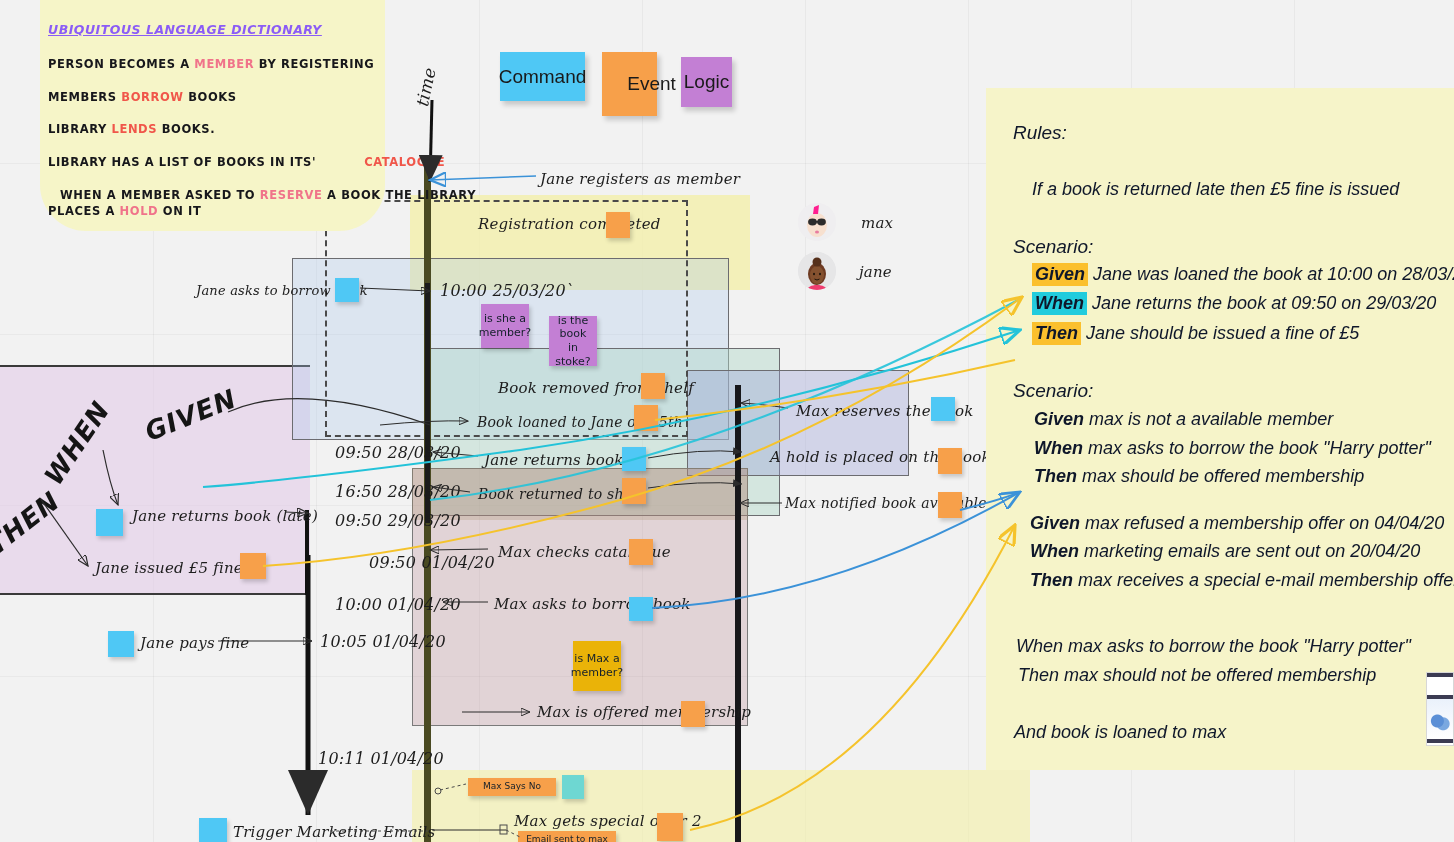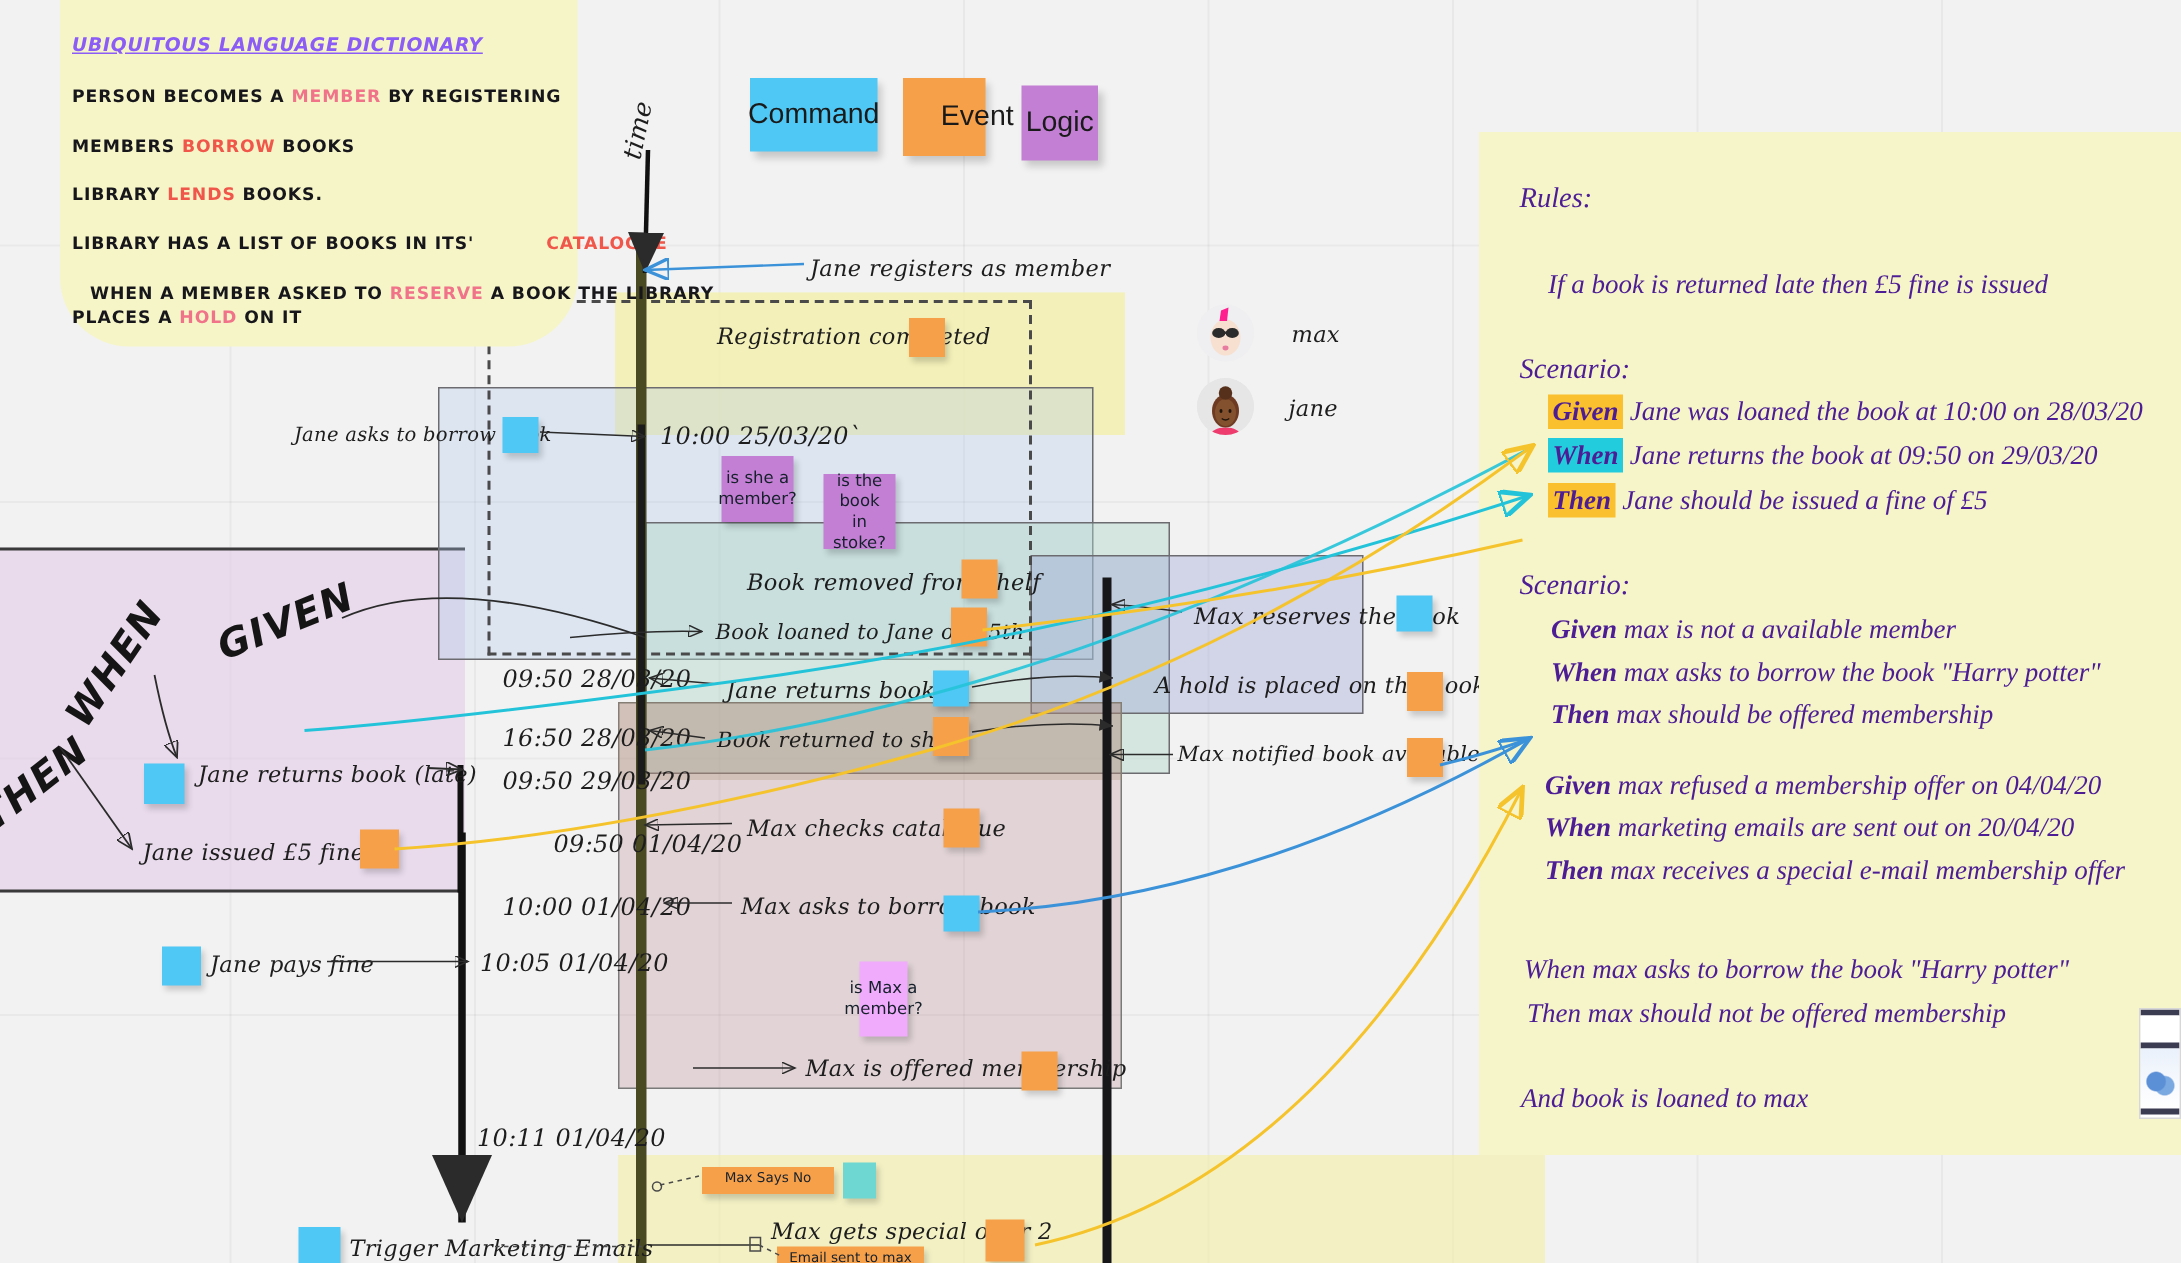--- a/index.html
+++ b/index.html
@@ -82,22 +82,22 @@
     font-family:"DejaVu Sans",sans-serif;font-weight:bold;font-size:12.5px;
     letter-spacing:0.5px;color:#8b5cf6;text-transform:uppercase;
     text-decoration:underline;font-style:italic;
   }
 
   
   #rules-panel{
     position:absolute;left:986px;top:88px;width:468px;height:682px;
     background:#f6f4c9;
   }
-  .rule-line{position:absolute;font-family:Liberation Serif, serif;font-style:italic;
-    color:#4c1d95;white-space:nowrap;}
+  .rule-line{position:absolute;font-family:Liberation Sans, sans-serif;font-style:italic;
+    color:#0f172a;white-space:nowrap;}
   .kw{display:inline-block;padding:1px 3px;font-weight:bold;font-style:italic;}
   .kw-amber{background:#fbc02d;}
   .kw-cyan{background:#22ccdd;}
 
   
   .avatar{position:absolute;width:38px;height:38px;border-radius:50%;overflow:hidden;
     background:#e9e9ea;}
 
   
   .gwt{
@@ -165,21 +165,21 @@
   <div class="marker" style="left:48px;top:188px;margin-left:12px;">
     <span>When a member asked to </span><span class="pink">reserve</span><span> a book the library</span>
   </div>
   <div class="marker" style="left:48px;top:204px;">
     <span>places a </span><span class="pink">hold</span><span> on it</span>
   </div>
 
   <div class="legend-note" style="left:500px;top:52px;width:85px;height:49px;background:#4fc8f5;">
       <span>Command</span>
     </div>
-  <div class="legend-note" style="left:602px;top:52px;width:55px;height:52px;background:#f7a04a;padding-left:44px;">
+  <div class="legend-note" style="left:602px;top:52px;width:55px;height:64px;background:#f7a04a;padding-left:44px;">
       <span>Event</span>
     </div>
   <div class="legend-note" style="left:681px;top:57px;width:51px;height:50px;background:#c37fd4;">
       <span>Logic</span>
     </div>
 
   <div class="hw sz17" style="left:412px;top:104px;transform:rotate(-78deg);transform-origin:left top;">time</div>
 
   <div class="avatar" style="left:798px;top:203px;background:#efeef0;">
     <svg viewBox="0 0 38 38" width="38" height="38">
@@ -244,21 +244,21 @@
 
   <div class="sticky" style="left:335px;top:278px;width:24px;height:24px;background:#4fc8f5;"></div>
   <div class="sticky" style="left:606px;top:212px;width:24px;height:26px;background:#f7a04a;"></div>
 
   <div class="sticky text" style="left:481px;top:304px;width:48px;height:44px;background:#c37fd4;">
     <span>is she a member?</span>
   </div>
   <div class="sticky text" style="left:549px;top:316px;width:48px;height:50px;background:#c37fd4;">
     <span>is the book in stoke?</span>
   </div>
-  <div class="sticky text" style="left:573px;top:641px;width:32px;height:50px;background:#f0abfc;">
+  <div class="sticky text" style="left:573px;top:641px;width:48px;height:50px;background:#eab308;">
     <span>is Max a member?</span>
   </div>
 
   <div class="sticky" style="left:641px;top:373px;width:24px;height:26px;background:#f7a04a;"></div>
   <div class="sticky" style="left:634px;top:405px;width:24px;height:26px;background:#f7a04a;"></div>
   <div class="sticky" style="left:622px;top:447px;width:24px;height:24px;background:#4fc8f5;"></div>
   <div class="sticky" style="left:622px;top:478px;width:24px;height:26px;background:#f7a04a;"></div>
   <div class="sticky" style="left:629px;top:539px;width:24px;height:26px;background:#f7a04a;"></div>
   <div class="sticky" style="left:629px;top:597px;width:24px;height:24px;background:#4fc8f5;"></div>
   <div class="sticky" style="left:681px;top:701px;width:24px;height:26px;background:#f7a04a;"></div>

